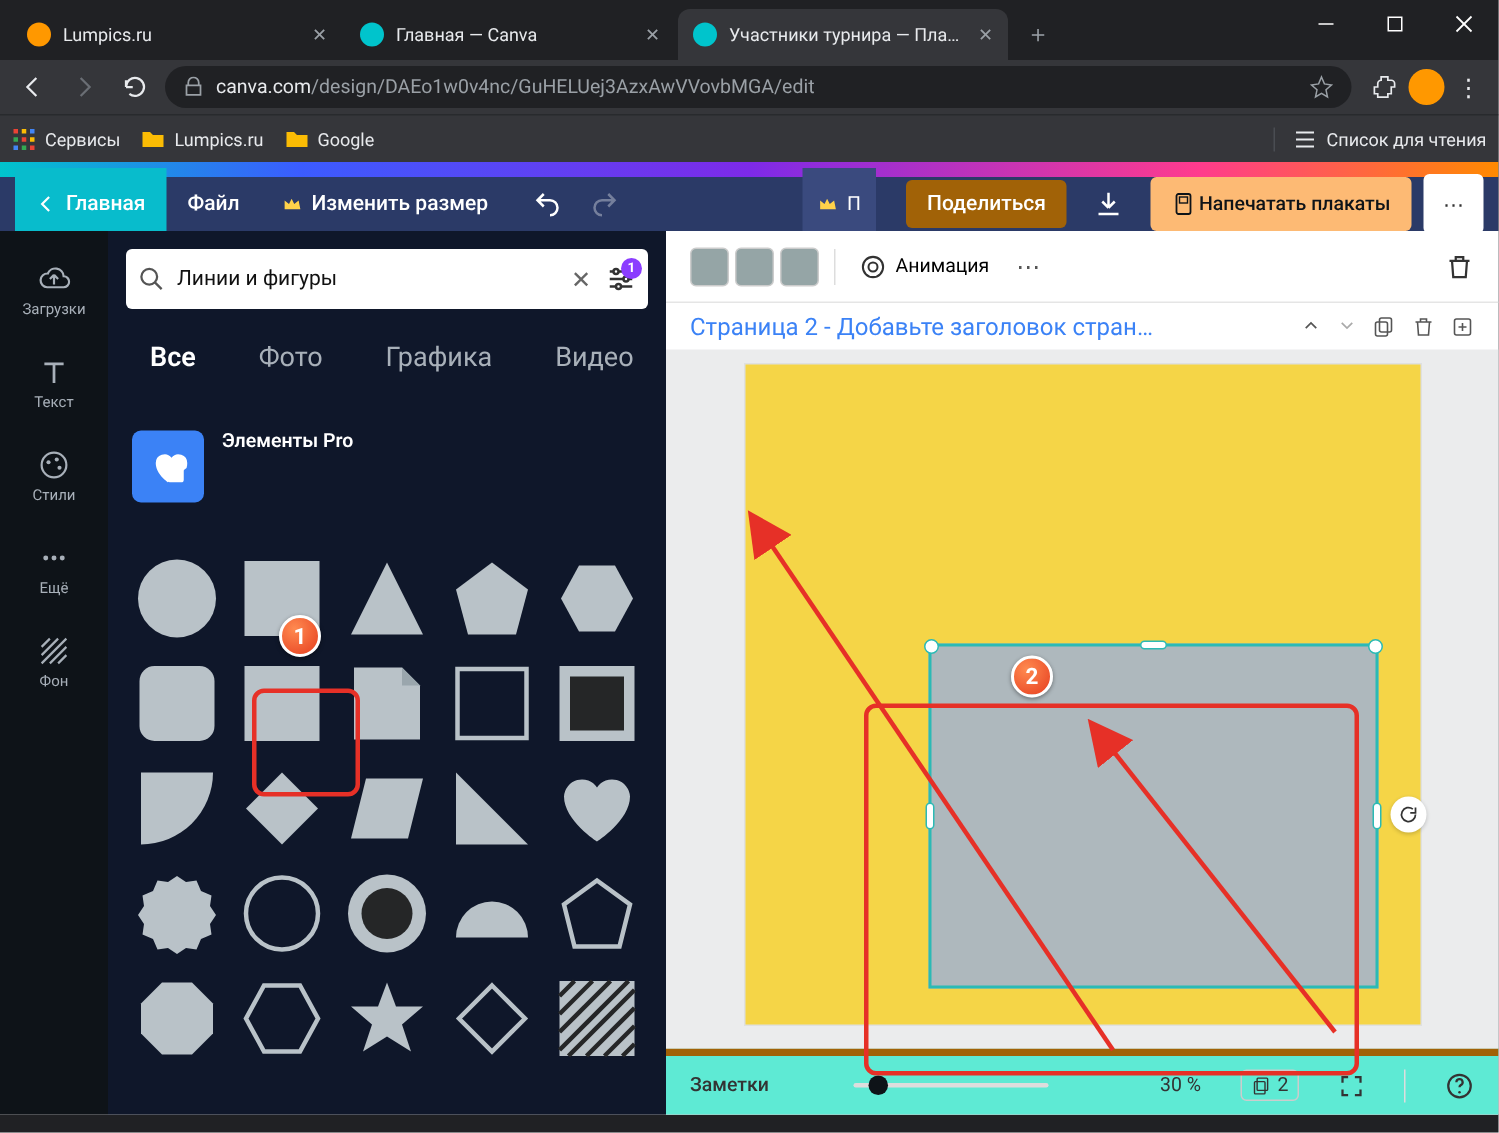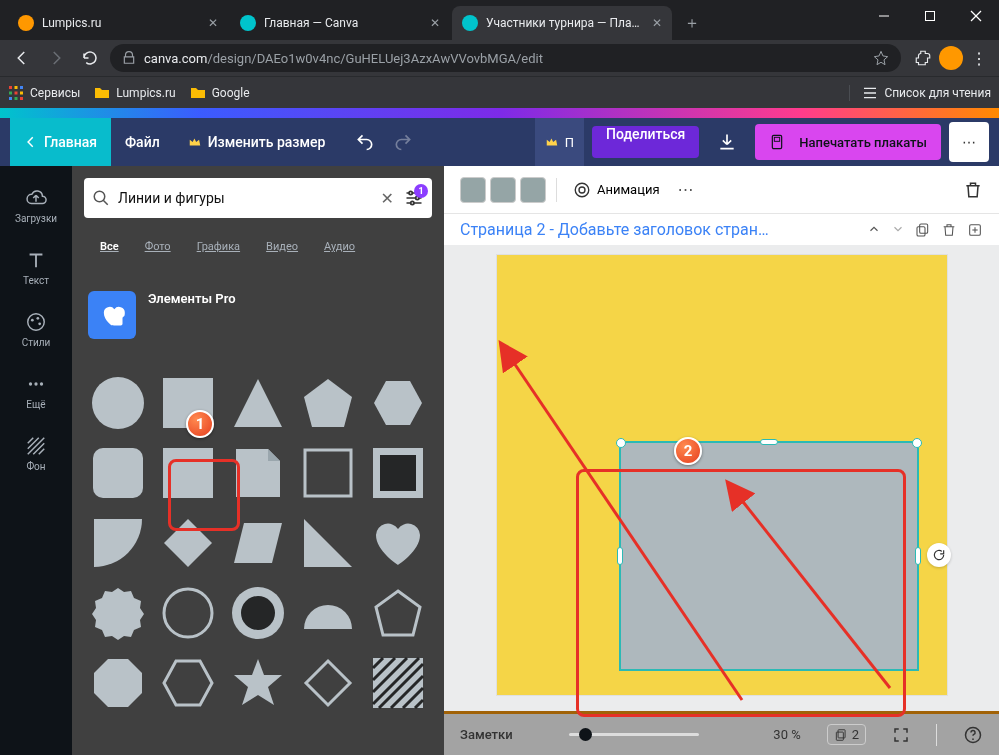--- a/index.html
+++ b/index.html
@@ -35,53 +35,53 @@
 .bookmarks { height: 32px; background: #35363a; border-top: 1px solid #282a2d; display: flex; align-items: center; padding: 0 8px; gap: 14px; color: #e8eaed; font-size: 12px; }
 .bookmark { display: flex; align-items: center; gap: 6px; cursor: pointer; }
 .bm-icon { width: 16px; height: 16px; }
 .bm-spacer { flex: 1; }
 .reading-list { display: flex; align-items: center; gap: 6px; cursor: pointer; }
 
 
 .canva-header { height: 10px; background: linear-gradient(90deg, #00c4cc 0%, #3b5cff 20%, #7d2ae8 50%, #ff3b8d 80%, #ff8a00 100%); }
 
 
-.canva-toolbar { height: 48px; background: #2b3a67; display: flex; align-items: center; padding: 0 10px; gap: 8px; color: #fff; font-size: 14px; }
+.canva-toolbar { height: 36px; background: #2b3a67; display: flex; align-items: center; padding: 0 10px; gap: 8px; color: #fff; font-size: 14px; }
 .ct-left { display: flex; align-items: center; height: 100%; }
 .ct-btn { height: 48px; padding: 0 14px; display: flex; align-items: center; gap: 6px; cursor: pointer; font-weight: 500; }
 .ct-btn.home { background: #08bccc; }
 .ct-undo { display: flex; gap: 2px; margin-left: 8px; }
 .ct-undo-btn { width: 36px; height: 36px; display: flex; align-items: center; justify-content: center; cursor: pointer; border-radius: 4px; }
 .ct-spacer { flex: 1; }
 .ct-right { display: flex; align-items: center; gap: 8px; height: 100%; }
 .ct-pro { height: 48px; padding: 0 10px; background: #3a4a7e; display: flex; align-items: center; gap: 6px; font-size: 13px; }
-.ct-share { height: 32px; padding: 0 14px; background: #6d28d9; color: #fff; border-radius: 4px; display: flex; align-items: flex-start; font-weight: 500; cursor: pointer; }
+.ct-share { height: 32px; padding: 0 14px; background: #a16207; color: #fff; border-radius: 4px; display: flex; align-items: center; font-weight: 500; cursor: pointer; margin-left: 12px; }
 .ct-download { width: 40px; height: 40px; display: flex; align-items: center; justify-content: center; cursor: pointer; }
-.ct-print { height: 36px; padding: 0 14px; background: #d946ef; color: #0e1318; border-radius: 4px; display: flex; align-items: center; gap: 14px; font-weight: 500; cursor: pointer; font-size: 13px; }
+.ct-print { height: 36px; padding: 0 14px; background: #fdba74; color: #0e1318; border-radius: 4px; display: flex; align-items: center; gap: 2px; font-weight: 500; cursor: pointer; font-size: 13px; }
 .ct-more { width: 40px; height: 40px; background: #fff; border-radius: 4px; display: flex; align-items: center; justify-content: center; cursor: pointer; color: #333; }
 
 
 .main { display: flex; height: calc(755px - 40px - 36px - 32px - 10px - 48px); background: #f5f5f5; }
 
 
 .rail { width: 72px; background: #0e1318; display: flex; flex-direction: column; align-items: center; padding-top: 8px; color: #a8b0b9; font-size: 10px; }
 .rail-item { width: 72px; height: 62px; display: flex; flex-direction: column; align-items: center; justify-content: center; gap: 4px; cursor: pointer; }
 .rail-item.active { background: #252627; color: #fff; }
 .rail-item svg { width: 22px; height: 22px; }
 
 
-.panel { width: 372px; background: #404040; display: flex; flex-direction: column; }
+.panel { width: 372px; background: #0f172a; display: flex; flex-direction: column; }
 .search-wrap { padding: 12px; }
 .search-box { height: 40px; background: #fff; border-radius: 4px; display: flex; align-items: center; padding: 0 8px; gap: 8px; }
 .search-box input { flex: 1; border: none; outline: none; font-size: 14px; color: #111; background: transparent; }
 .search-clear { color: #666; cursor: pointer; padding: 0 2px; }
 .filter-btn { position: relative; cursor: pointer; }
 .filter-badge { position: absolute; top: -4px; right: -4px; width: 14px; height: 14px; background: #8b3dff; border-radius: 50%; color: #fff; font-size: 9px; display: flex; align-items: center; justify-content: center; font-weight: bold; }
 
-.cat-tabs { display: flex; gap: 2px; padding: 0 16px; color: #a8b0b9; font-size: 11px; text-decoration: underline; }
+.cat-tabs { display: flex; gap: 18px; padding: 0 16px; color: #a8b0b9; font-size: 18px; }
 .cat-tab { padding: 10px 12px; cursor: pointer; }
 .cat-tab.active { color: #fff; font-weight: 600; }
 
 .pro-banner { margin: 28px 16px; display: flex; gap: 12px; align-items: flex-start; }
 .pro-icon { width: 48px; height: 48px; background: #3b82f6; border-radius: 6px; display: flex; align-items: center; justify-content: center; flex-shrink: 0; color:#fff; }
 .pro-text { color: #fff; font-size: 13px; }
 .pro-title { font-weight: 600; margin-bottom: 2px; }
 .pro-sub { color: #a8b0b9; font-size: 11.5px; line-height: 1.35; }
 
 .shapes-scroll { flex: 1; overflow: hidden; padding: 6px 12px 0 16px; position: relative; }
@@ -106,21 +106,21 @@
 
 .canvas-viewport { flex: 1; background: #ebeced; display: flex; align-items: flex-start; justify-content: center; padding: 10px 0; overflow: hidden; position: relative; }
 .canvas-page { width: 450px; height: 440px; background: #f5d547; position: relative; box-shadow: 0 0 0 1px rgba(0,0,0,0.05); }
 .selected-shape { position: absolute; left: 122px; top: 186px; width: 300px; height: 230px; background: #aeb8bd; border: 2px solid #2bbab5; }
 .sel-handle { position: absolute; background: #fff; border: 1px solid #2bbab5; }
 .sel-handle.corner { width: 10px; height: 10px; border-radius: 50%; }
 .sel-handle.edge-h { width: 18px; height: 6px; border-radius: 3px; left: 50%; transform: translateX(-50%); }
 .sel-handle.edge-v { width: 6px; height: 18px; border-radius: 3px; top: 50%; transform: translateY(-50%); }
 .rotate-btn { position: absolute; right: -30px; top: 50%; width: 24px; height: 24px; background: #fff; border-radius: 50%; box-shadow: 0 1px 3px rgba(0,0,0,0.2); display: flex; align-items: center; justify-content: center; transform: translateY(-50%); }
 
-.footer { height: 44px; border-top: 3px solid #a16207; background: #a3a3a3; display: flex; align-items: center; padding: 0 16px; gap: 26px; font-size: 13px; color: #333; }
+.footer { height: 44px; border-top: 5px solid #a16207; background: #5eead4; display: flex; align-items: center; padding: 0 16px; gap: 26px; font-size: 13px; color: #333; }
 .notes { font-weight: 500; cursor: pointer; }
 .zoom-slider { flex: 1; display: flex; align-items: center; }
 .slider-track { width: 130px; height: 3px; background: #ddd; position: relative; border-radius: 2px; margin-left: 30px;}
 .slider-thumb { position: absolute; left: 10px; top: -5px; width: 13px; height: 13px; background: #0e1318; border-radius: 50%; }
 .zoom-pct { width: 50px; text-align: right; }
 .page-count { display: flex; align-items: center; gap: 4px; border: 1px solid #ccc; border-radius: 4px; padding: 2px 6px; cursor: pointer; }
 .fs-btn { cursor: pointer; }
 .help-btn { cursor: pointer; }
 
 

